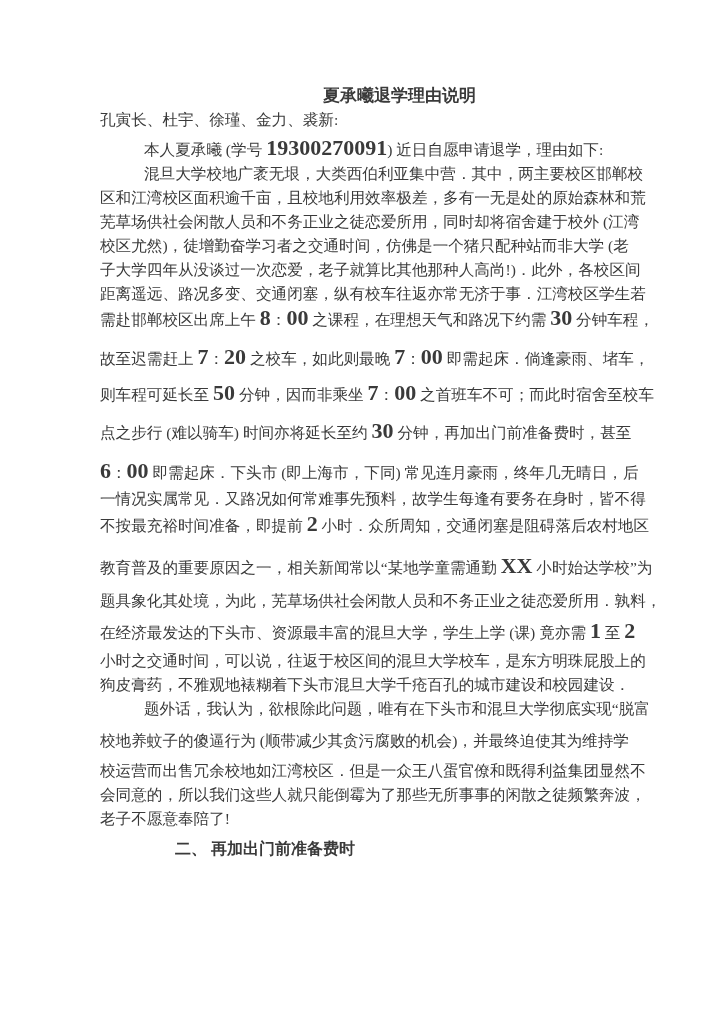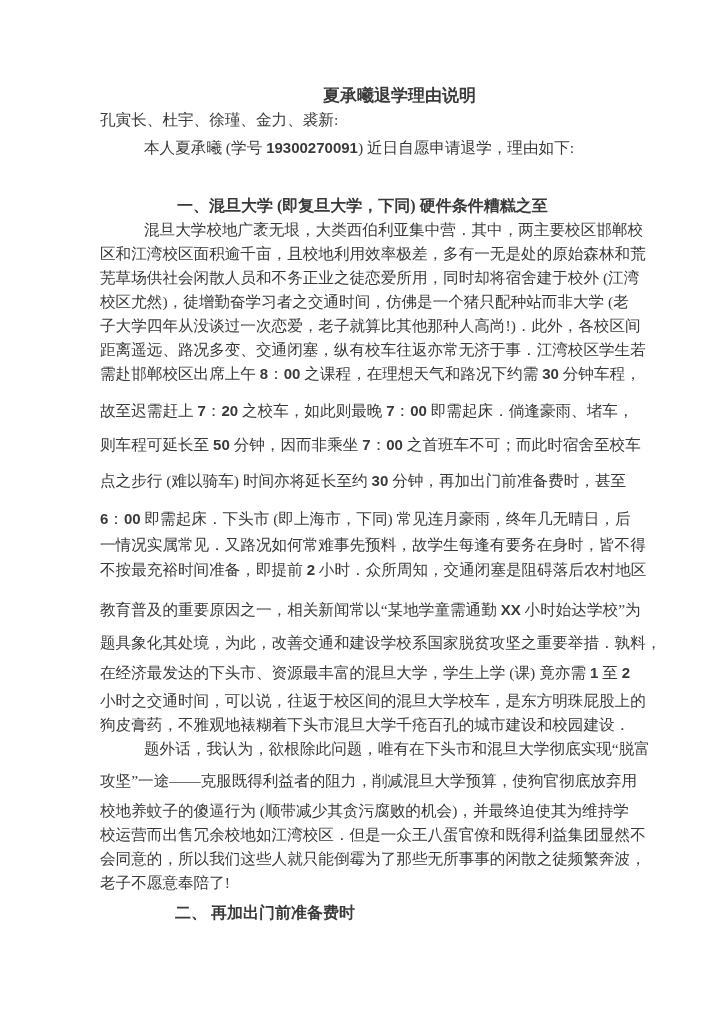--- a/index.html
+++ b/index.html
@@ -55,63 +55,61 @@
   .p1 .line:nth-child(12) { margin-top: 2px; }
   .p1 .line:nth-child(13) { margin-top: 1px; }
   .p1 .line:nth-child(14) { margin-top: 16px; }
   .p1 .line:nth-child(15) { margin-top: 9px; }
   .p1 .line:nth-child(16) { margin-top: 6px; }
   .p1 .line:nth-child(17) { margin-top: 4px; }
   .p2 .line:nth-child(2)  { margin-top: 8px; }
   .p2 .line:nth-child(3)  { margin-top: 6px; }
   
   .lat {
-    font-family: Liberation Sans, sans-serif;
+    font-family: Liberation Serif, serif;
     font-weight: 700;
-    font-size: 15px;
+    font-size: 22px;
   }
 </style>
 </head>
 <body>
 
 <div class="page">
   <div class="col">
 
     <div class="title">夏承曦退学理由说明</div>
 
     <div class="line salutation">孔寅长、杜宇、徐瑾、金力、裘新:</div>
 
     <div class="line intro latinize">本人夏承曦 (学号 <span class="lat">19300270091</span>) 近日自愿申请退学，理由如下:</div>
 
-    <div class="heading h1">一、混旦大学 (即复旦大学，下同) 硬件条件糟糕之至</div>
 
     <div class="para p1">
       <div class="line latinize">混旦大学校地广袤无垠，大类西伯利亚集中营．其中，两主要校区邯郸校</div>
       <div class="line latinize">区和江湾校区面积逾千亩，且校地利用效率极差，多有一无是处的原始森林和荒</div>
       <div class="line latinize">芜草场供社会闲散人员和不务正业之徒恋爱所用，同时却将宿舍建于校外 (江湾</div>
       <div class="line latinize">校区尤然)，徒增勤奋学习者之交通时间，仿佛是一个猪只配种站而非大学 (老</div>
       <div class="line latinize">子大学四年从没谈过一次恋爱，老子就算比其他那种人高尚!)．此外，各校区间</div>
       <div class="line latinize">距离遥远、路况多变、交通闭塞，纵有校车往返亦常无济于事．江湾校区学生若</div>
       <div class="line latinize">需赴邯郸校区出席上午 <span class="lat">8</span>：<span class="lat">00</span> 之课程，在理想天气和路况下约需 <span class="lat">30</span> 分钟车程，</div>
       <div class="line latinize">故至迟需赶上 <span class="lat">7</span>：<span class="lat">20</span> 之校车，如此则最晚 <span class="lat">7</span>：<span class="lat">00</span> 即需起床．倘逢豪雨、堵车，</div>
       <div class="line latinize">则车程可延长至 <span class="lat">50</span> 分钟，因而非乘坐 <span class="lat">7</span>：<span class="lat">00</span> 之首班车不可；而此时宿舍至校车</div>
       <div class="line latinize">点之步行 (难以骑车) 时间亦将延长至约 <span class="lat">30</span> 分钟，再加出门前准备费时，甚至</div>
       <div class="line latinize"><span class="lat">6</span>：<span class="lat">00</span> 即需起床．下头市 (即上海市，下同) 常见连月豪雨，终年几无晴日，后</div>
       <div class="line latinize">一情况实属常见．又路况如何常难事先预料，故学生每逢有要务在身时，皆不得</div>
       <div class="line latinize">不按最充裕时间准备，即提前 <span class="lat">2</span> 小时．众所周知，交通闭塞是阻碍落后农村地区</div>
       <div class="line latinize">教育普及的重要原因之一，相关新闻常以“某地学童需通勤 <span class="lat">XX</span> 小时始达学校”为</div>
-      <div class="line latinize">题具象化其处境，为此，改善交通和建设学校系国家脱贫攻坚之重要举措．孰料，</div>
+      <div class="line latinize">题具象化其处境，为此，芜草场供社会闲散人员和不务正业之徒恋爱所用．孰料，</div>
       <div class="line latinize">在经济最发达的下头市、资源最丰富的混旦大学，学生上学 (课) 竟亦需 <span class="lat">1</span> 至 <span class="lat">2</span></div>
       <div class="line latinize">小时之交通时间，可以说，往返于校区间的混旦大学校车，是东方明珠屁股上的</div>
       <div class="line latinize">狗皮膏药，不雅观地裱糊着下头市混旦大学千疮百孔的城市建设和校园建设．</div>
     </div>
 
     <div class="para p2">
       <div class="line latinize">题外话，我认为，欲根除此问题，唯有在下头市和混旦大学彻底实现“脱富</div>
-      <div class="line latinize">攻坚”一途——克服既得利益者的阻力，削减混旦大学预算，使狗官彻底放弃用</div>
       <div class="line latinize">校地养蚊子的傻逼行为 (顺带减少其贪污腐败的机会)，并最终迫使其为维持学</div>
       <div class="line latinize">校运营而出售冗余校地如江湾校区．但是一众王八蛋官僚和既得利益集团显然不</div>
       <div class="line latinize">会同意的，所以我们这些人就只能倒霉为了那些无所事事的闲散之徒频繁奔波，</div>
       <div class="line latinize">老子不愿意奉陪了!</div>
     </div>
 
     <div class="heading h2">二、 再加出门前准备费时</div>
 
   </div>
 </div>

